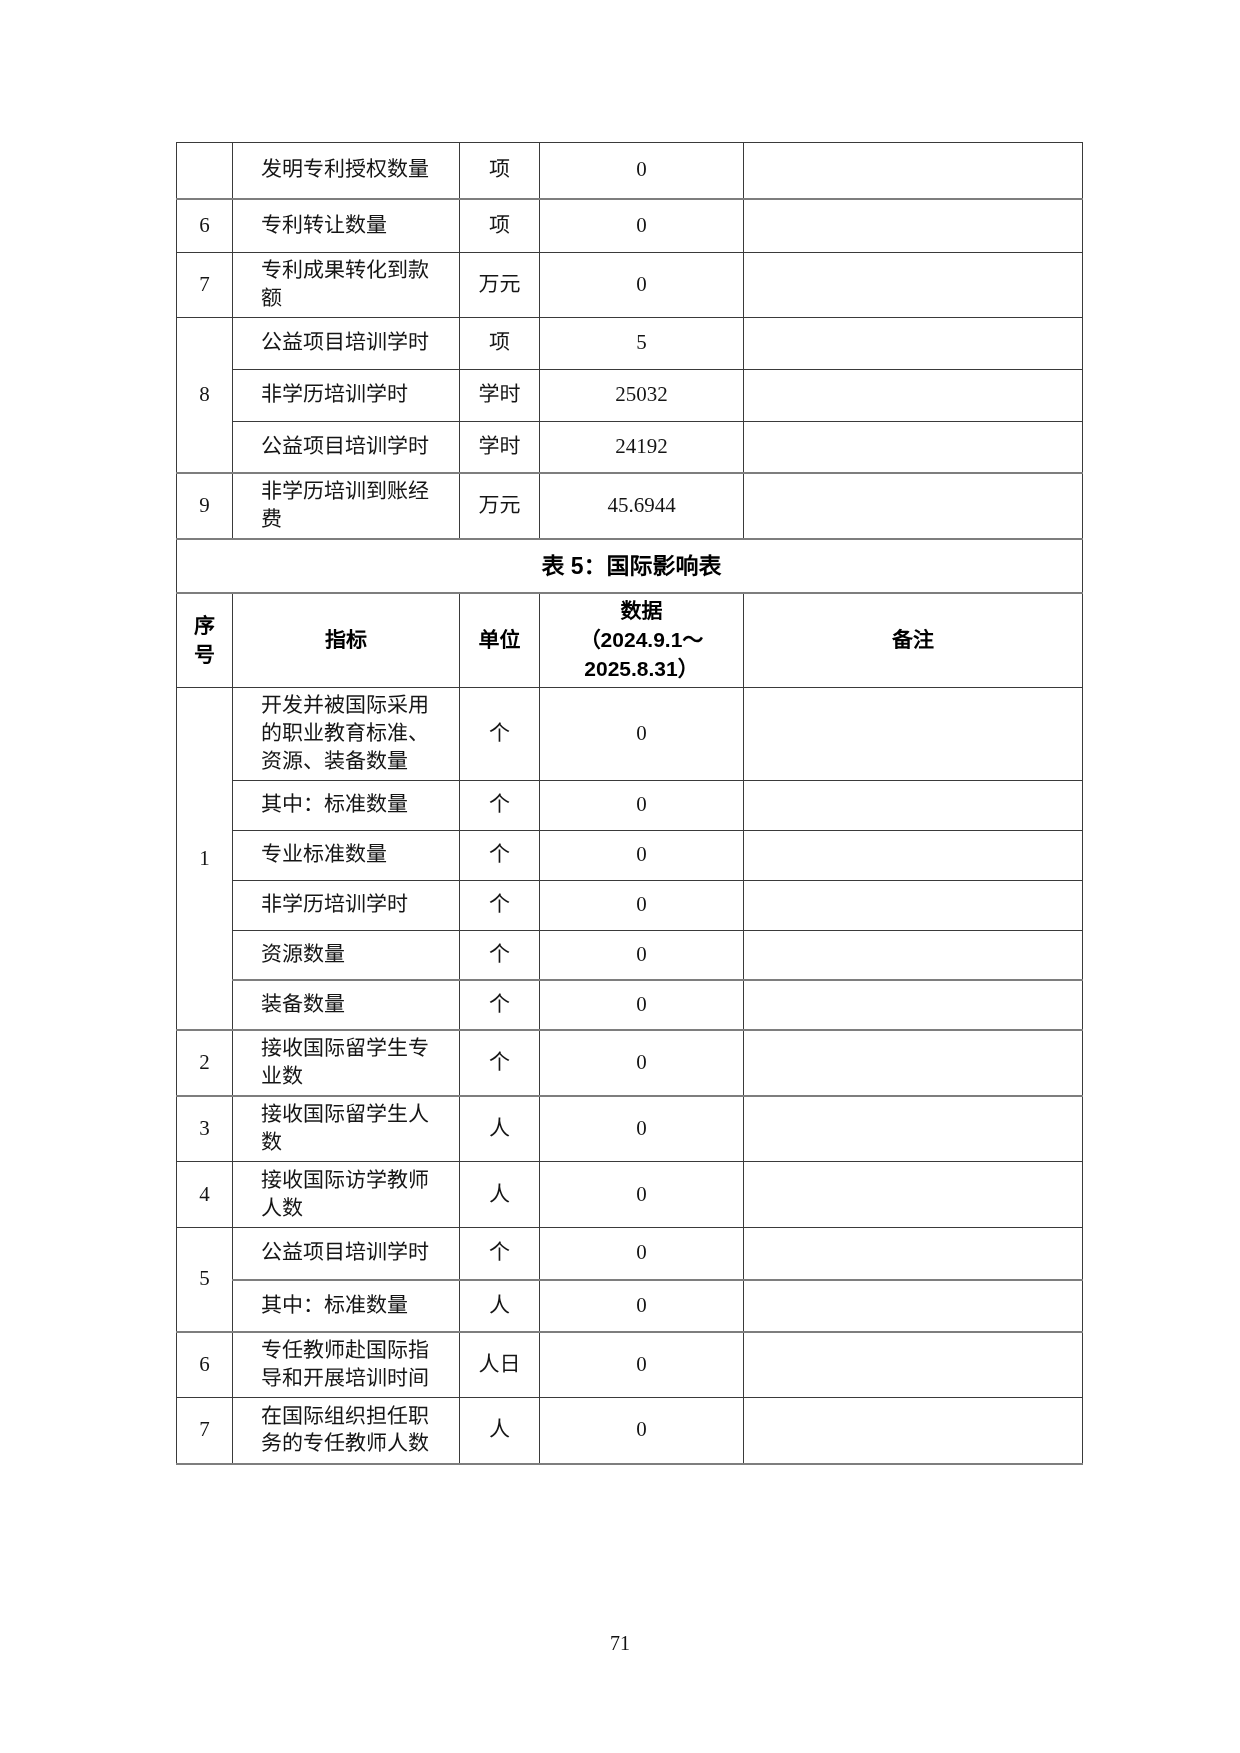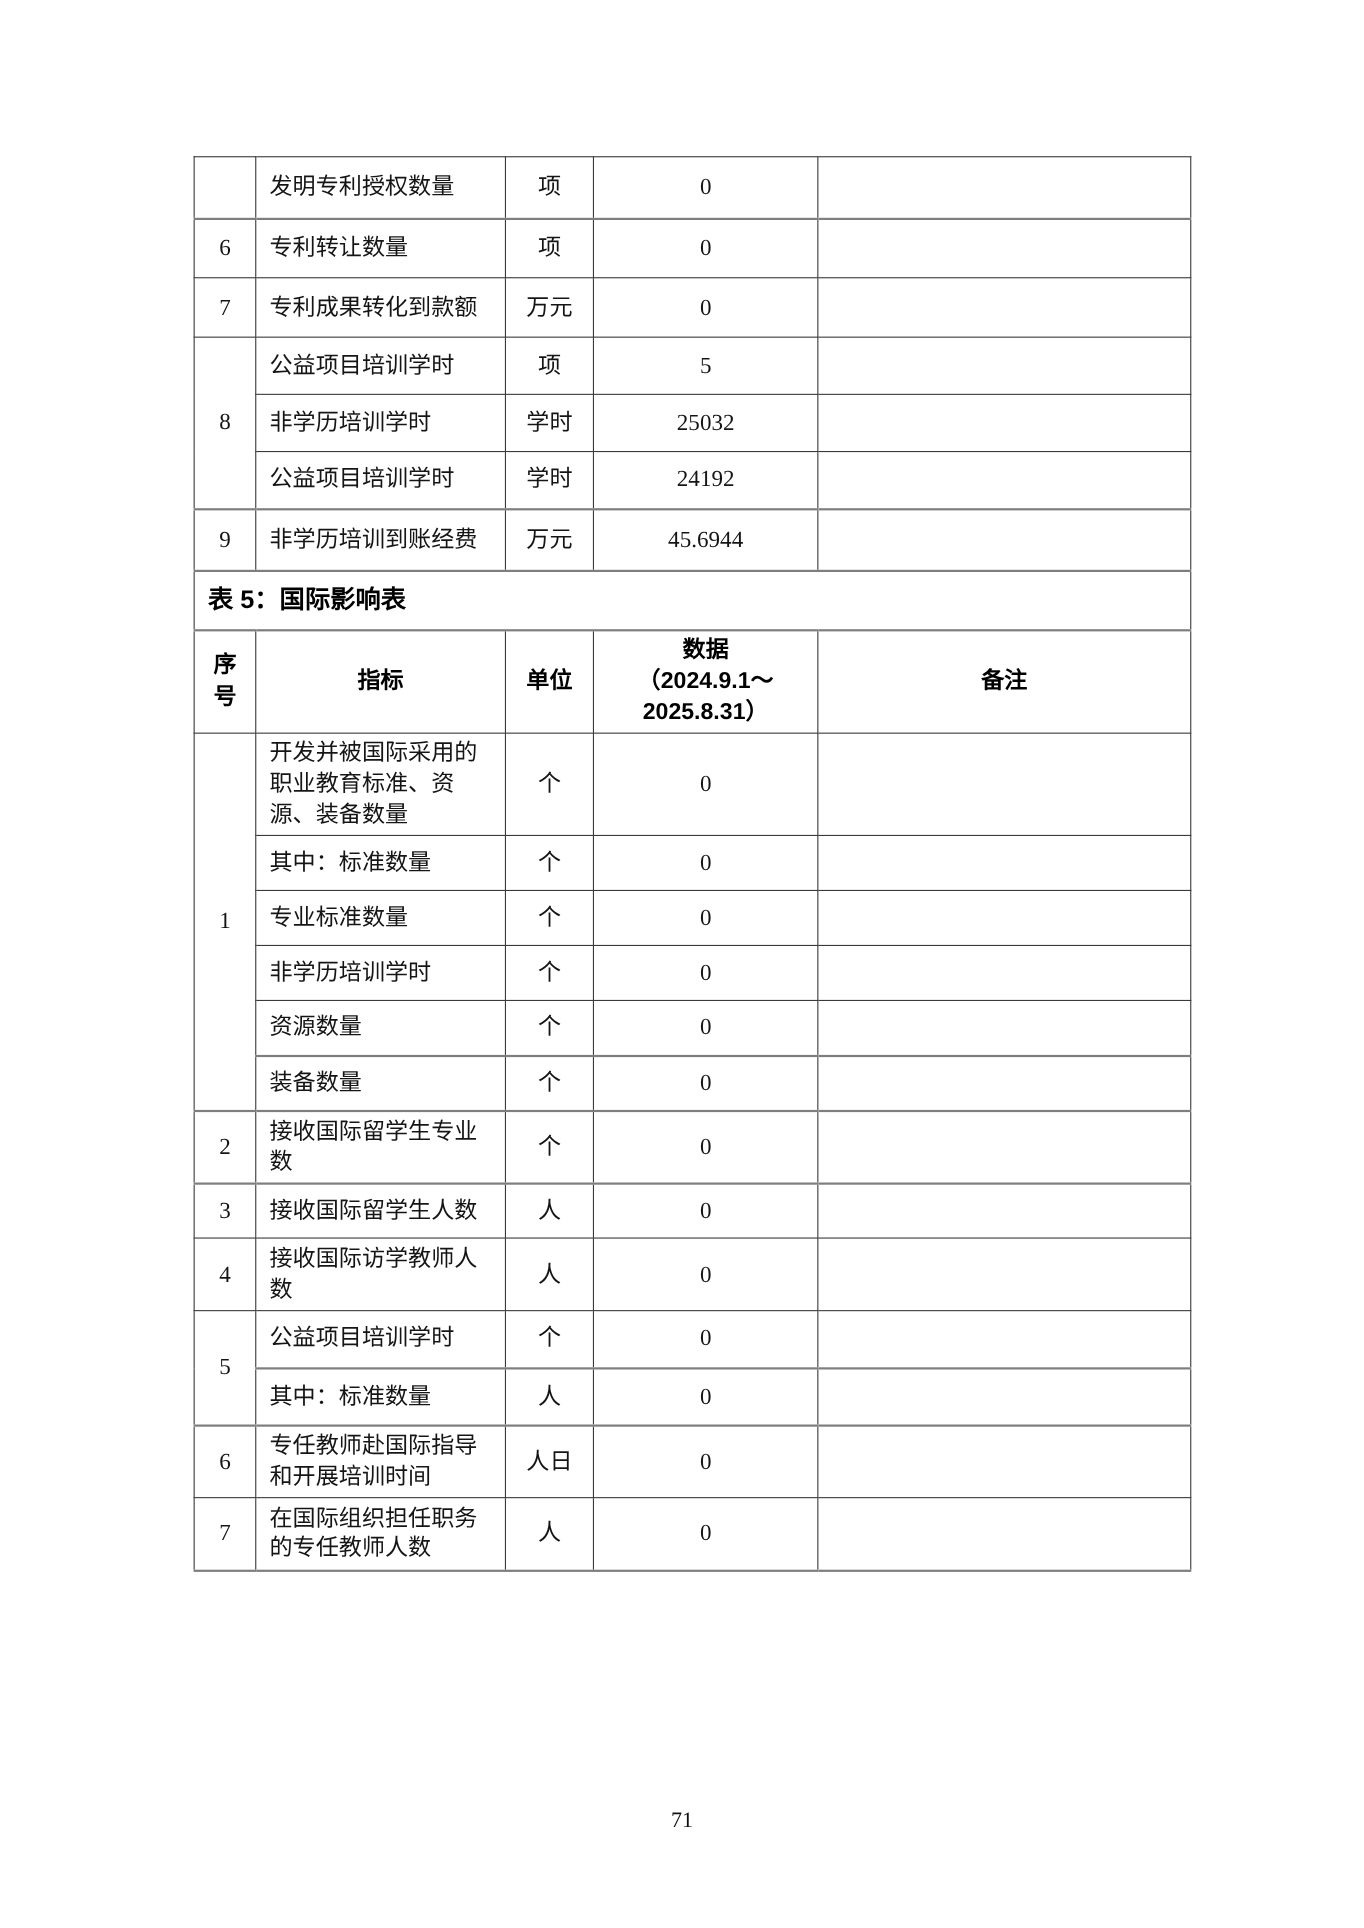--- a/index.html
+++ b/index.html
@@ -12,38 +12,38 @@
   table.grid{
     position:absolute;left:176px;top:142px;width:906px;
     border-collapse:collapse;table-layout:fixed;
   }
   .grid td{
     border:1px solid #3a3a3a;
     font-size:21px;text-align:center;vertical-align:middle;
     padding:3px 5px;line-height:1.33;
     word-break:normal;overflow-wrap:break-word;
   }
-  .grid td.ind{text-align:left;padding:4px 15px 4px 12px;}
+  .grid td.ind{text-align:left;padding:4px 15px 4px 28px;}
   tr.tk td{border-top:2.5px solid #7e7e7e;}
   tr.last td{border-bottom:2.5px solid #7e7e7e;}
   td.title-cell{
-    text-align:left;padding:6px 8px 6px 12px;
+    text-align:center;padding:6px 8px 6px 12px;
     font-family:"Liberation Sans","DejaVu Sans",sans-serif;
     font-weight:bold;font-size:23px;color:#000;
   }
   tr.head td{
     font-family:"Liberation Sans","DejaVu Sans",sans-serif;
     font-weight:bold;font-size:21px;color:#000;line-height:1.38;
   }
   tr.head td.hseq{padding:0 13px;word-break:break-all;}
   .h56{height:56px}.h54{height:54px}.h52{height:52px}.h50{height:50px}
   .h66{height:66px}.h86{height:86px}
   .page-num{
     position:absolute;left:0;top:1632px;width:1240px;
-    text-align:center;font-size:20px;color:#111;margin-top:12px;
+    text-align:center;font-size:20px;color:#111;
   }
 </style>
 </head>
 <body>
 
 <table class="grid">
   <colgroup>
     <col style="width:56px">
       <col style="width:227px">
       <col style="width:80px">

